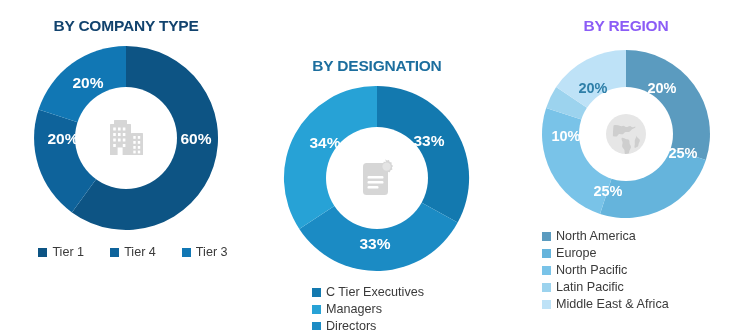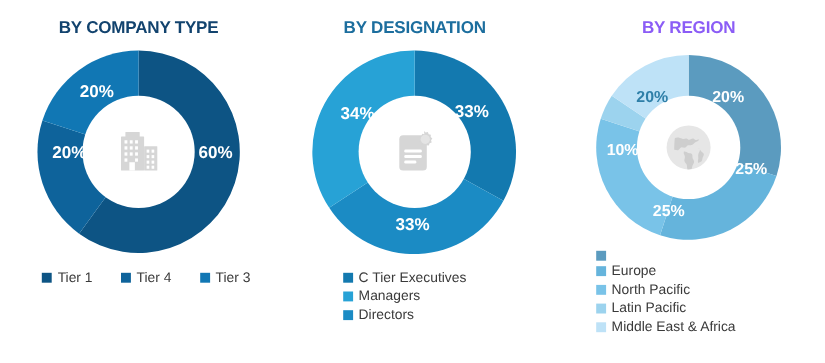--- a/index.html
+++ b/index.html
@@ -33,21 +33,21 @@
 
   .panel-title {
     text-align: center;
     font-weight: bold;
     font-size: 15.5px;
     letter-spacing: -0.2px;
     padding-top: 17px;
     font-family: "Liberation Sans", sans-serif;
   }
   .title-company { color: #12436E; }
-  .title-designation { color: #1C6E9E; }
+  .title-designation { color: #1C6E9E; margin-top: 40px; }
   .title-region { color: #8b5cf6; }
 
   .donut-wrap {
     position: relative;
     margin: 0 auto;
     margin-top: 7px;
   }
   .donut-wrap svg { display: block; }
 
   .center-icon {
@@ -258,20 +258,21 @@
             <path d="M33.8 25.6 c1.3 0.5 1.7 1.9 2.6 2.9 c0.8 0.9 2.1 1.3 2.4 2.5 c0.3 1.2 -0.6 2.1 -1.0 3.2 c-0.4 1.1 -0.2 2.4 -1.0 3.3 c-0.8 0.9 -2.1 0.8 -3.0 1.6 c-0.7 -1.3 -0.1 -2.7 0.0 -4.1 c0.1 -1.4 -0.3 -2.7 0.1 -4.0 c0.4 -1.4 1.5 -2.5 1.4 -4.0 c-0.1 -0.5 -0.9 -0.9 -1.5 -1.4 Z"></path>
           </g>
         </svg>
       </div>
     </div>
 
     <div class="legend legend-region" style="margin-top:6px;">
       <div class="legend-stack">
         <div class="legend-item">
           <span class="swatch" style="background:#5B9BBF"></span>
+          <span>North America</span>
         </div>
         <div class="legend-item">
           <span class="swatch" style="background:#65B4DC"></span>
           <span>Europe</span>
         </div>
         <div class="legend-item">
           <span class="swatch" style="background:#79C3E8"></span>
           <span>North Pacific</span>
         </div>
         <div class="legend-item">

